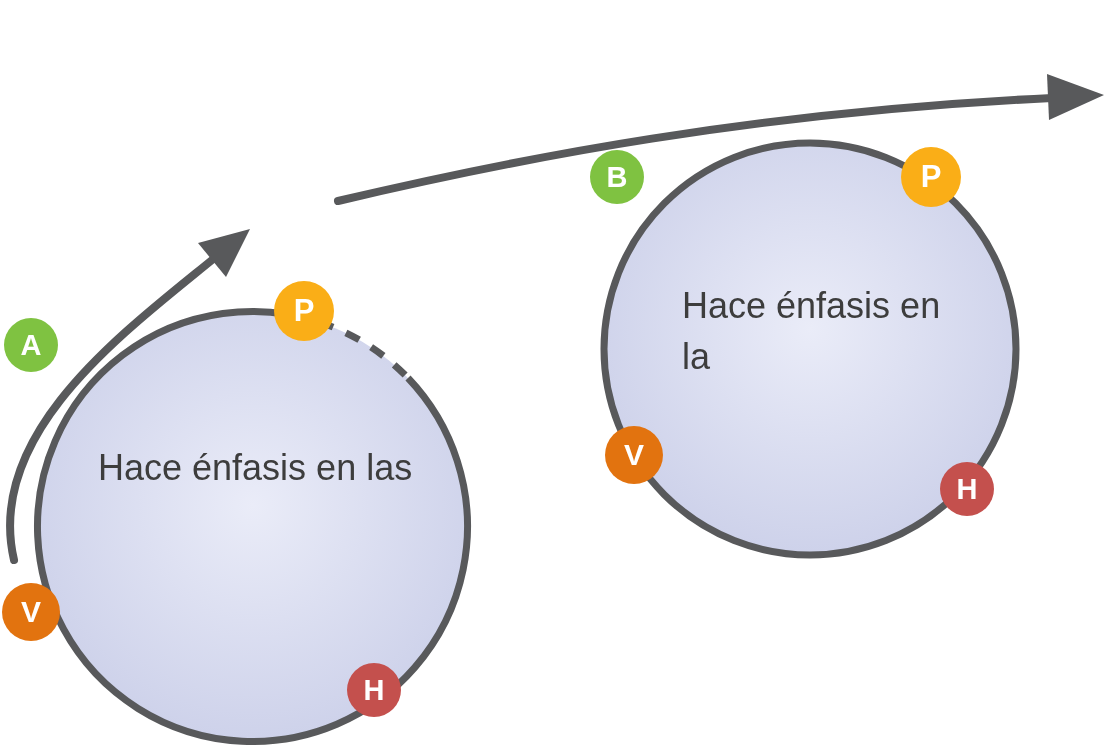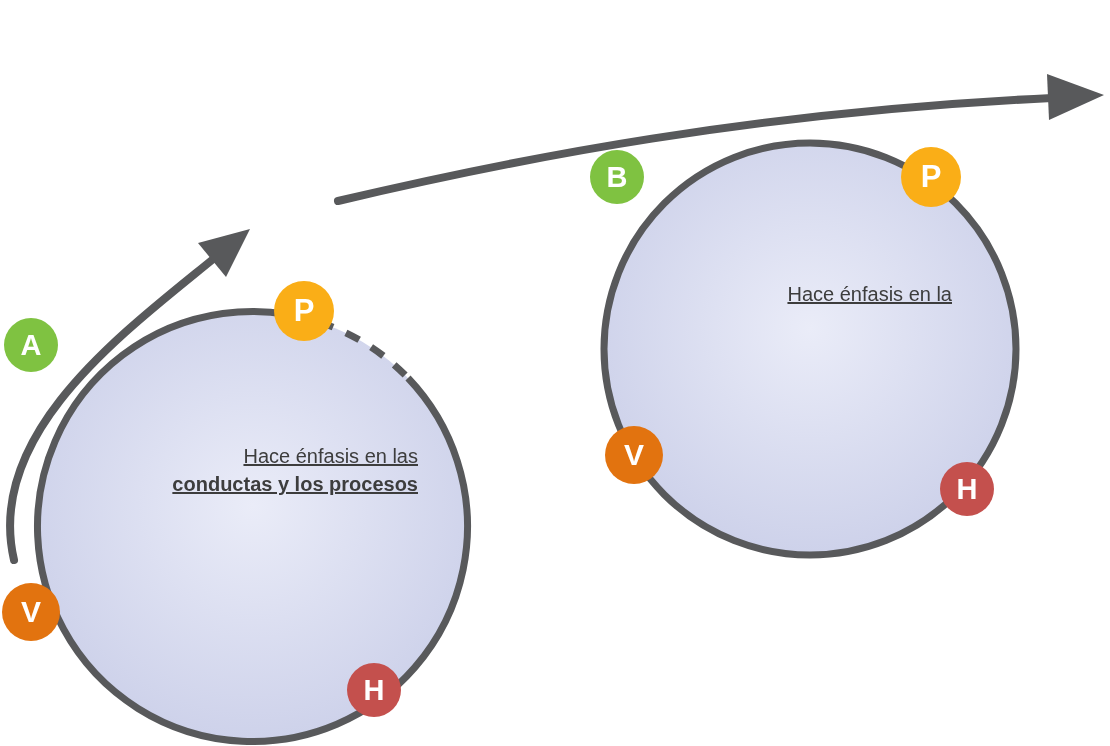--- a/index.html
+++ b/index.html
@@ -21,25 +21,24 @@
     overflow:hidden;
     font-family:"Liberation Sans", sans-serif;
   }
   .layer{position:absolute;left:0;top:0;}
   .ring{fill:none;stroke:var(--stroke-gray);stroke-width:7;}
   .ring-dashed{fill:none;stroke:var(--stroke-gray);stroke-width:7;stroke-dasharray:15 14;stroke-linecap:butt;}
   .arrow{fill:none;stroke:var(--stroke-gray);stroke-width:8;stroke-linecap:round;}
   .arrow-head{fill:var(--stroke-gray);stroke:none;}
   .caption{
     position:absolute;
-    text-align:right;
-    font-size:20px;
+    text-align:left;
+    font-size:36px;
     color:var(--text);
     line-height:1.42;
-    text-decoration:underline;
   }
   .caption .cap-bold{font-weight:700;}
   .caption-left{left:98px;top:442px;width:320px;}
   .caption-right{left:682px;top:280px;width:270px;}
   .badge{
     position:absolute;
     border-radius:50%;
     color:#ffffff;
     font-weight:700;
     display:flex;
@@ -77,21 +76,20 @@
 
     <path class="arrow" d="M 14 560 C -15 435, 120 335, 212 260"></path>
     <polygon class="arrow-head" points="250,229 226,277 198,243"></polygon>
 
     <path class="arrow" d="M 338 201 C 520 158, 755 112, 1052 98"></path>
     <polygon class="arrow-head" points="1104,95 1049,120 1047,74"></polygon>
   </svg>
 
   <div class="caption caption-left">
     <div class="cap-normal">Hace énfasis en las</div>
-    <div class="cap-bold">conductas y los procesos</div>
   </div>
 
   <div class="caption caption-right">
     <div class="cap-normal">Hace énfasis en la</div>
   </div>
 
   <div class="badge badge-a">
     <span>A</span>
   </div>
   <div class="badge badge-p-left">

